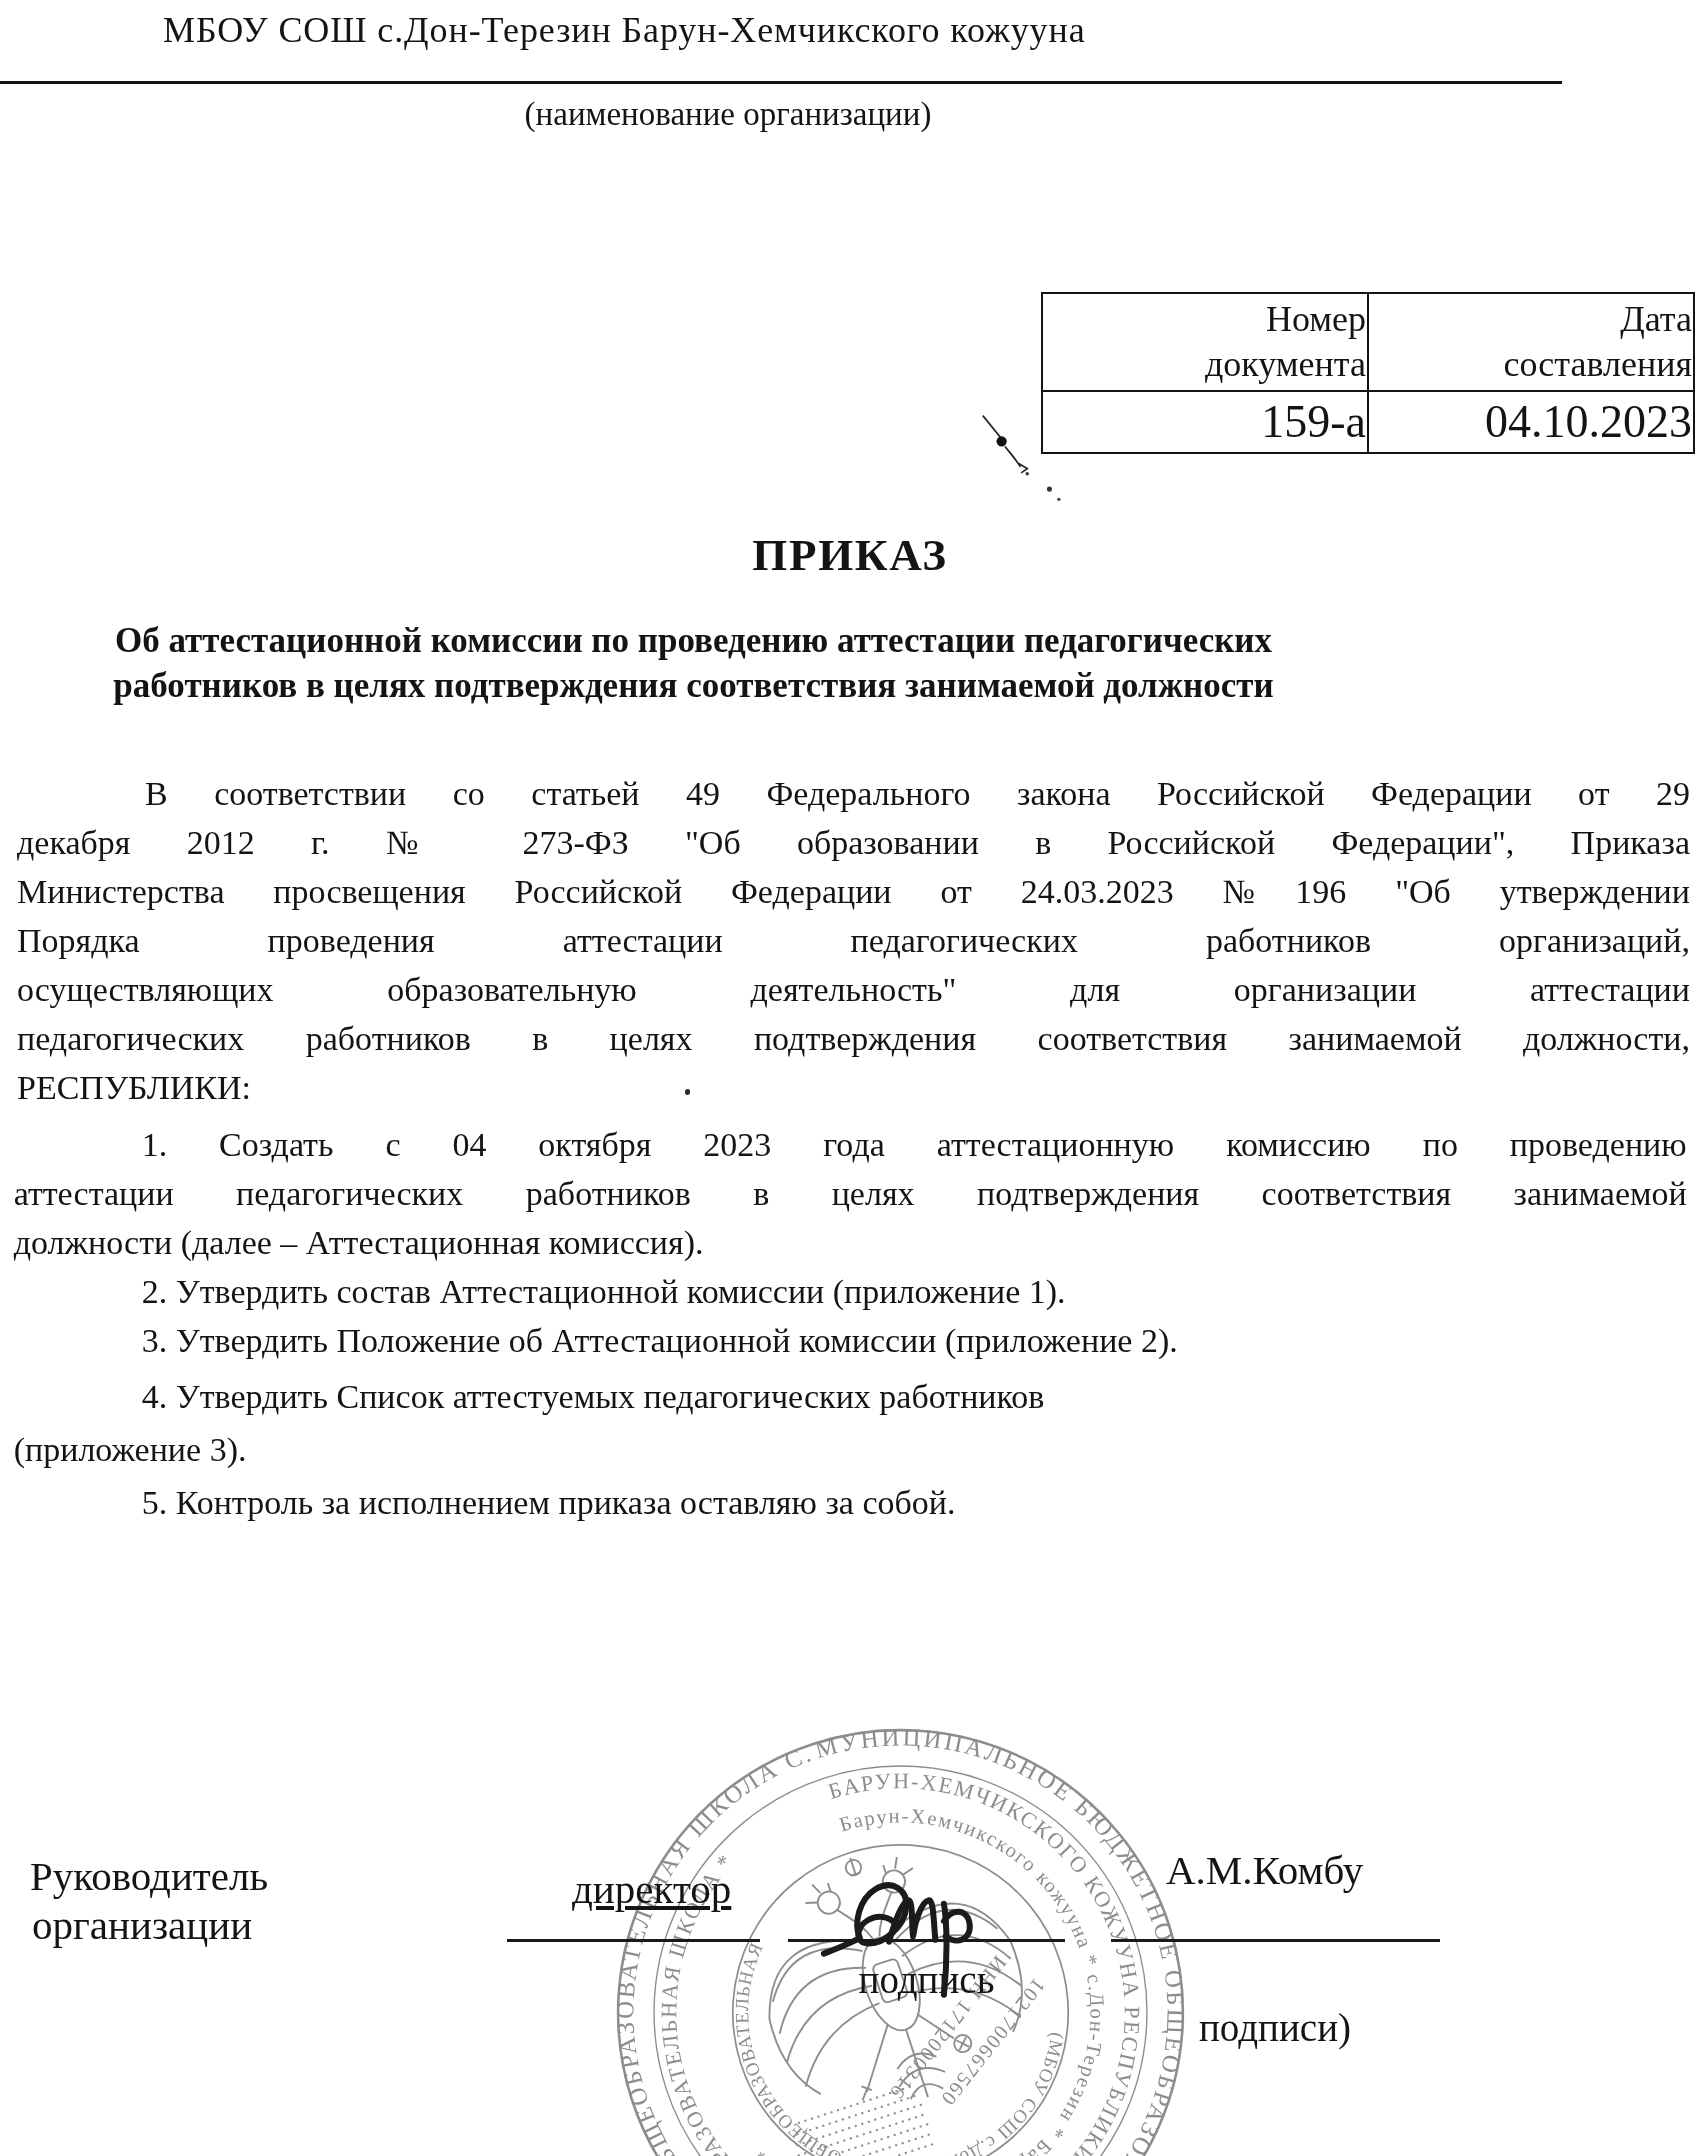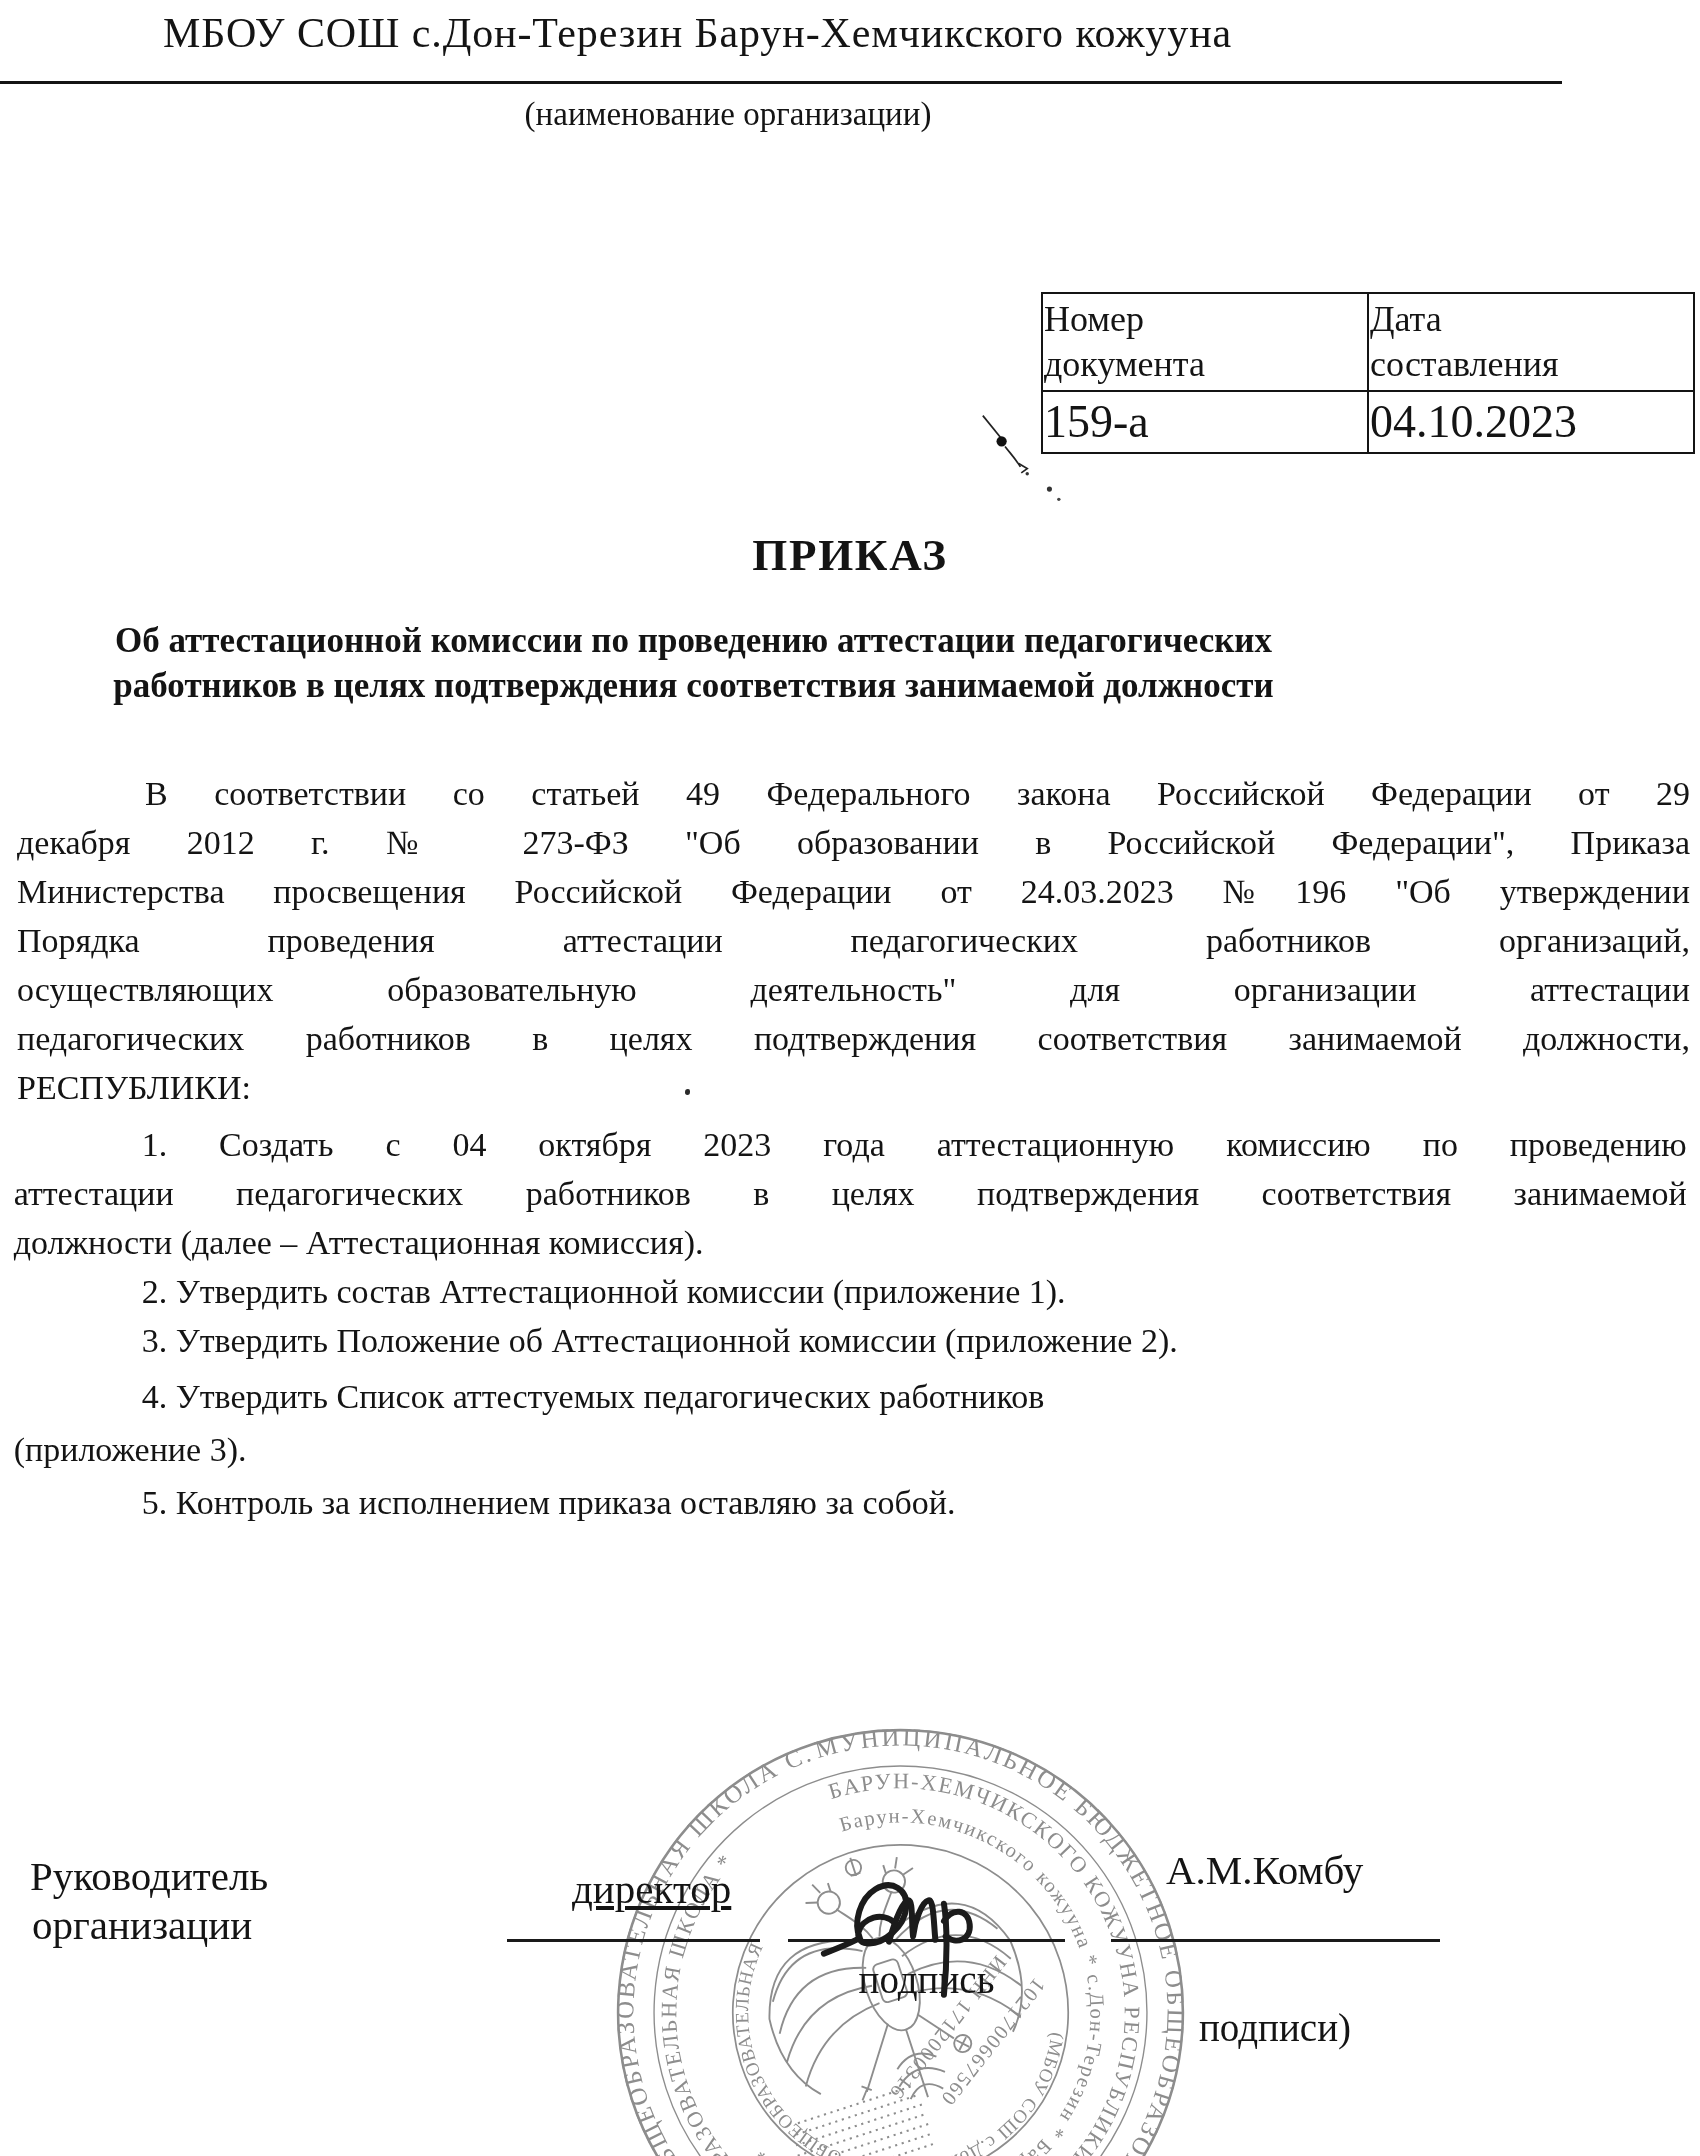--- a/index.html
+++ b/index.html
@@ -1,23 +1,23 @@
 <!DOCTYPE html>
 <html style="font-size:13.7px"><head>
 <meta charset="utf-8">
 <style>
   html,body{margin:0;padding:0;background:#e8e8e8;}
   #page{position:relative;width:1700px;height:2156px;background:#ffffff;overflow:hidden;
         font-family:"Liberation Serif","DejaVu Serif",serif;color:#141414;}
   .abs{position:absolute;}
-  .orgname{left:163px;top:8.6px;font-size:42px;letter-spacing:0.9px;white-space:nowrap;text-align:right;}
+  .orgname{left:163px;top:8.6px;font-size:36px;letter-spacing:0.9px;white-space:nowrap;text-align:right;}
   .hrule{left:0;top:81px;width:1562px;height:2.6px;background:#141414;}
   .orgcap{left:467px;top:96px;width:522px;text-align:center;font-size:33px;}
   .doctable{left:1041px;top:292px;width:654px;border-collapse:collapse;table-layout:fixed;}
-  .doctable td{border:2.6px solid #141414;text-align:left;vertical-align:middle;font-size:36px;line-height:1.25;}
+  .doctable td{border:2.6px solid #141414;text-align:right;vertical-align:middle;font-size:36px;line-height:1.25;}
   .doctable .hd{height:94px;}
   .doctable .vl{height:50px;font-size:46px;}
   .hd span{display:inline-block;max-width:214px;}
   .hd span.w2{max-width:240px;}
   .title{left:0;top:529px;width:1700px;text-align:center;font-weight:bold;font-size:45px;letter-spacing:1.7px;}
   .subject{left:0;top:618px;width:1387px;text-align:center;font-weight:bold;font-size:35px;line-height:45px;}
   .bodyblock{left:5px;top:769px;width:1673px;font-size:34px;margin-left:12px;}
   .bodyblock div, .listblock div{line-height:49px;}
   .jline{text-align:justify;text-align-last:justify;}
   .ind{text-indent:128px;}

